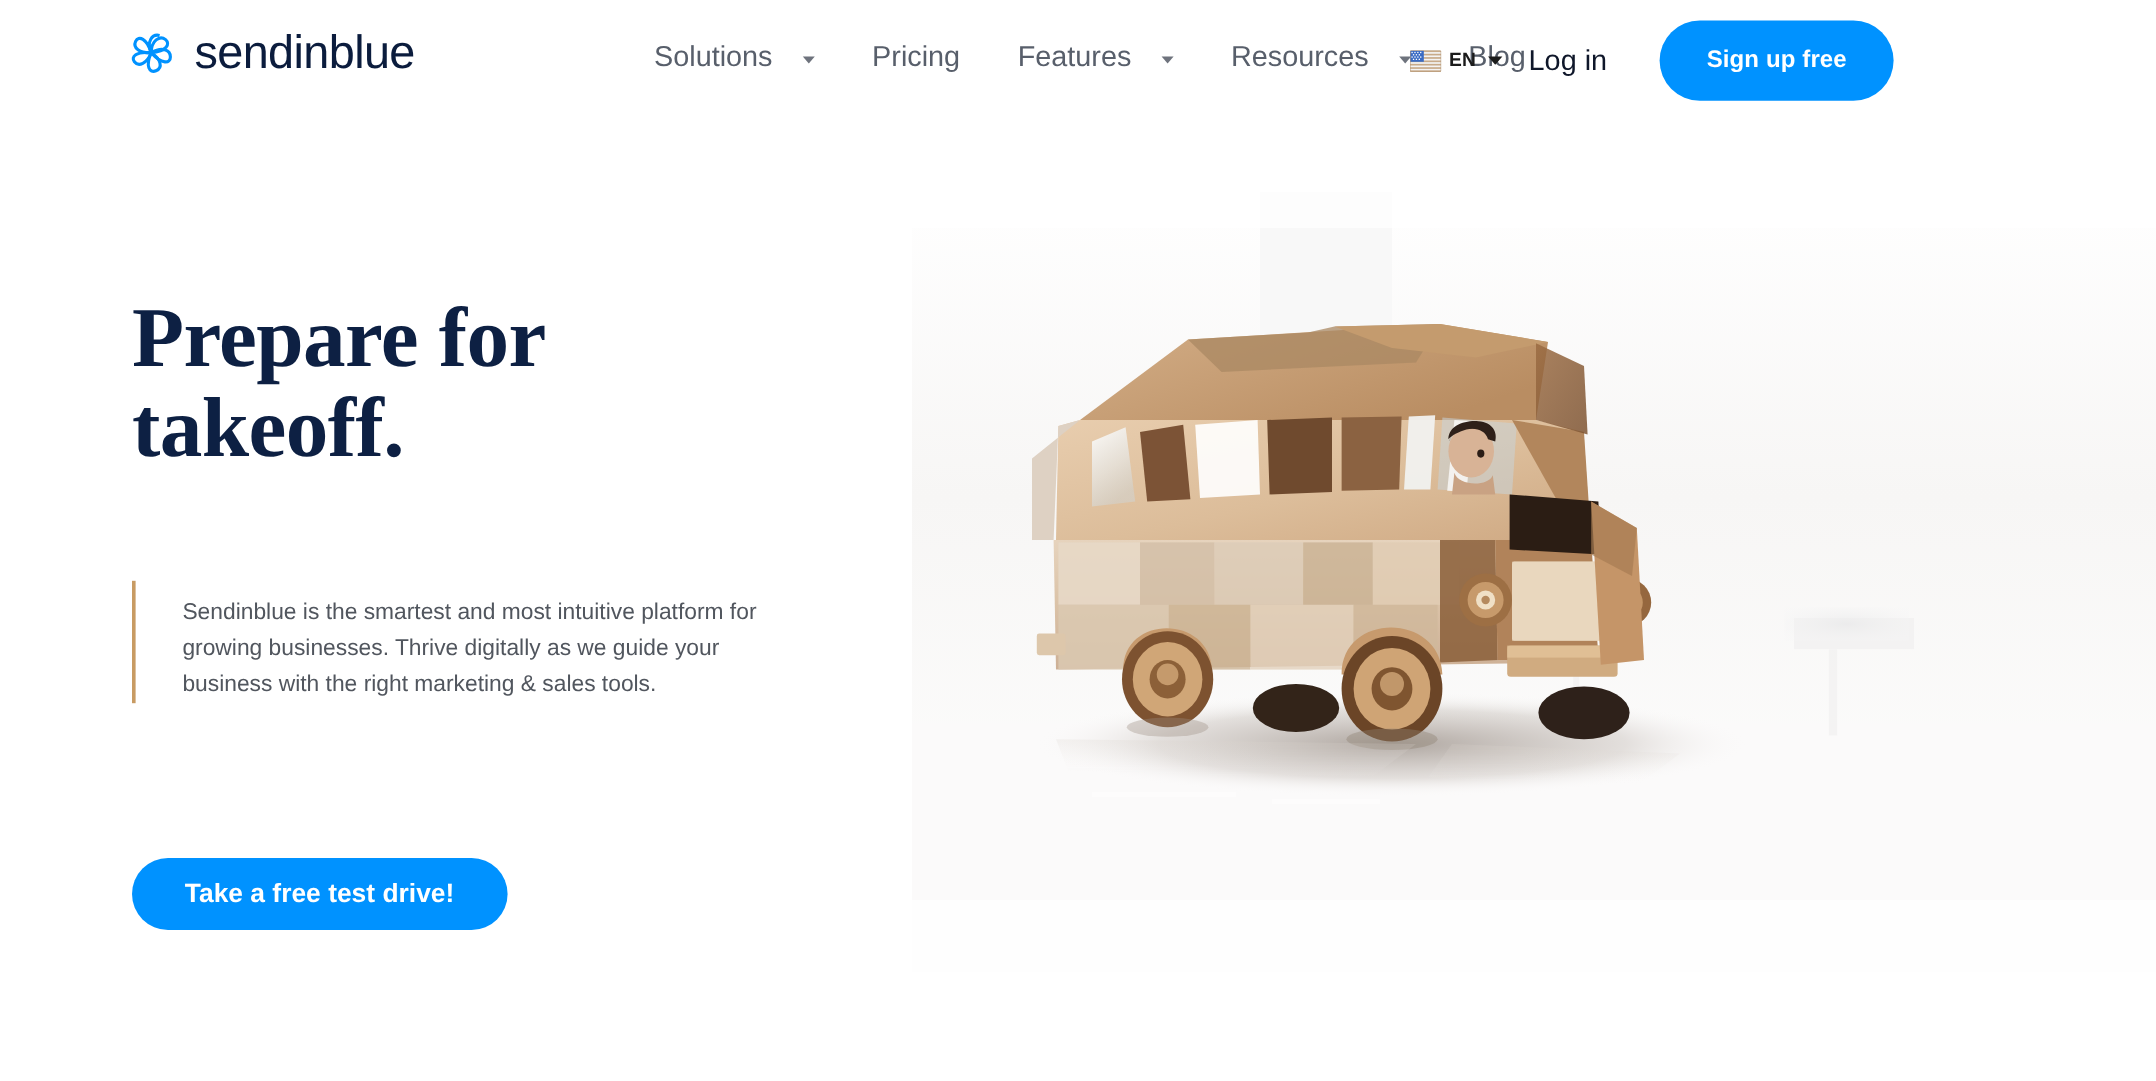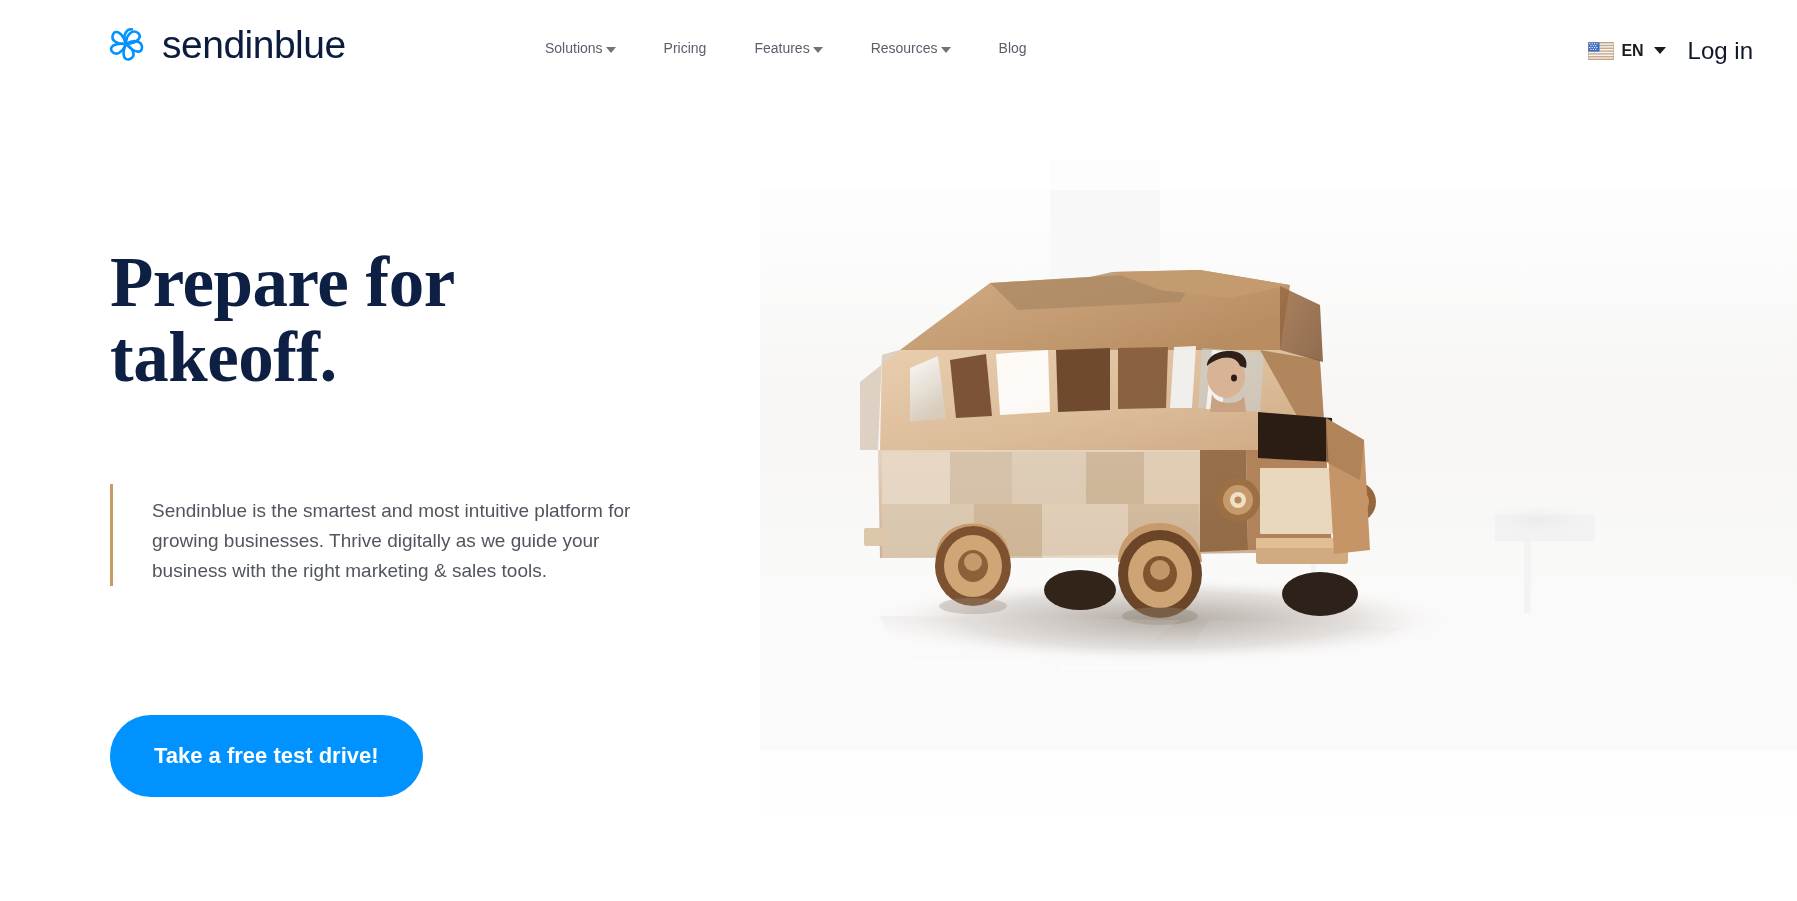--- a/index.html
+++ b/index.html
@@ -35,22 +35,22 @@
     letter-spacing: -0.5px;
     line-height: 1;
     white-space: nowrap;
   }
 
   .mainnav {
     position: absolute; left: 521px; top: 34px;
     display: flex; align-items: center; gap: 0;
   }
   .nav-item {
-    display: flex; align-items: center; gap: 3px;
-    font-size: 14px;
+    display: flex; align-items: center; gap: 25px;
+    font-size: 24px;
     color: #585f6b;
     font-family: "Liberation Sans", sans-serif;
     font-weight: 400;
     padding: 0 24px;
     cursor: pointer;
     white-space: nowrap;
     line-height: 28px;
   }
   .caret {
     width: 0; height: 0;
@@ -145,21 +145,21 @@
 
   .cta-btn {
     position: absolute; top: 715px; left: 0;
     background: #0092ff;
     color: #fff;
     border: none;
     border-radius: 44px;
     font-family: "Liberation Sans", sans-serif;
     font-size: 22px;
     font-weight: 700;
-    height: 82px;
+    height: 60px;
     padding: 0 44px;
     cursor: pointer;
     white-space: nowrap;
     text-align: right;
   }
 
   
   .hero-image {
     position: absolute;
     left: 760px; top: 150px;
@@ -245,20 +245,21 @@
             </g>
             <rect width="26" height="18" fill="none" stroke="#b79a78" stroke-width="0.9"></rect>
           </svg>
         </span>
         <span class="lang-label">EN</span>
         <i class="caret-dark"></i>
       </div>
 
       <a class="login-link">Log in</a>
 
+      <button class="signup-btn">Sign up free</button>
     </div>
   </header>
 
   <section class="hero-left">
 
     <h1 class="hero-title">
       <span>Prepare for</span><br>
       <span>takeoff.</span>
     </h1>
 

